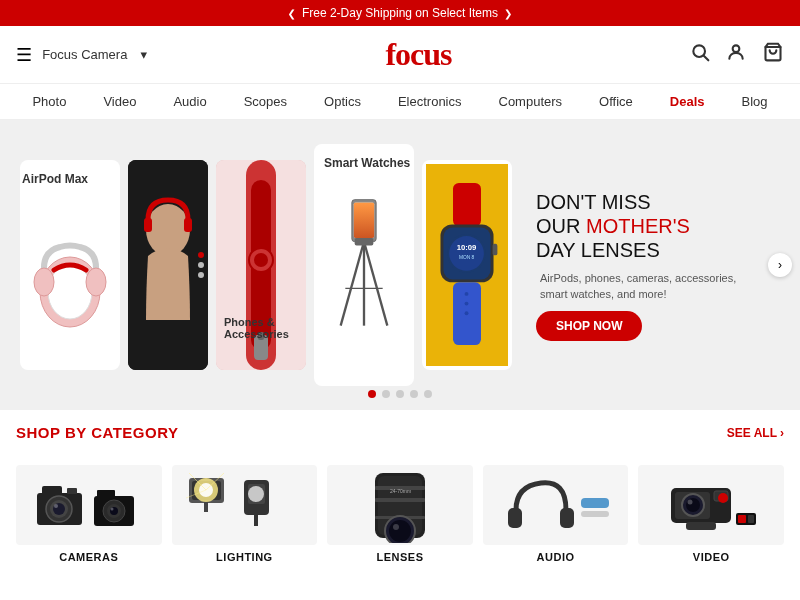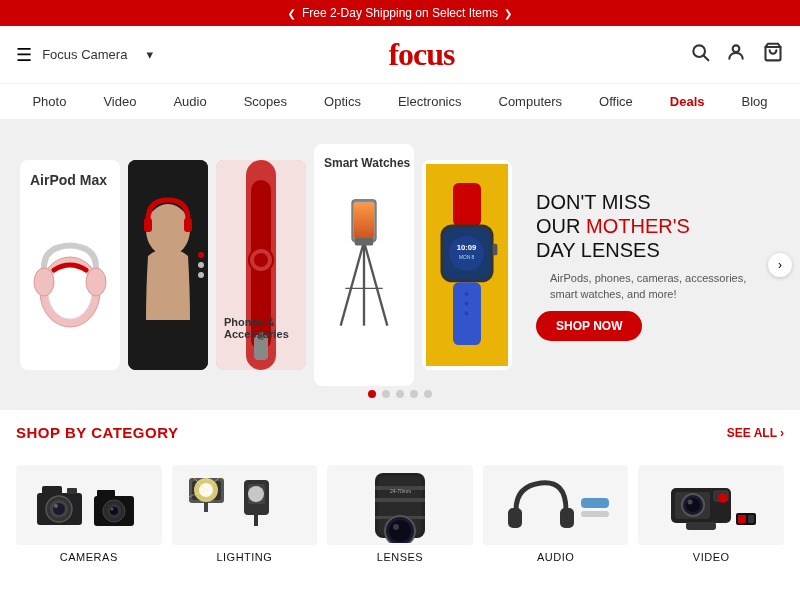--- a/index.html
+++ b/index.html
@@ -27,21 +27,21 @@
       padding: 10px 16px;
       background: #fff;
       border-bottom: 1px solid #eee;
     }
     .header-left {
       display: flex;
       align-items: center;
       gap: 10px;
     }
     .hamburger { font-size: 18px; cursor: pointer; }
-    .store-name { font-size: 13px; color: #333; display: flex; align-items: center; gap: 19px; }
+    .store-name { font-size: 13px; color: #333; display: flex; align-items: center; gap: 13px; }
     .logo {
       font-family: Georgia, serif;
       font-size: 32px;
       color: #cc0000;
       font-weight: bold;
       letter-spacing: -1px;
     }
     .logo span { color: #cc0000; }
     .header-icons { display: flex; gap: 16px; align-items: center; }
     .header-icon { font-size: 20px; cursor: pointer; color: #333; }
@@ -90,22 +90,22 @@
       position: relative;
     }
     .card-airpod {
       width: 100px;
       height: 210px;
       justify-content: flex-end;
     }
     .card-airpod-label {
       position: absolute;
       top: 12px;
-      left: 10px;
-      font-size: 14px;
+      left: 2px;
+      font-size: 12px;
       font-weight: bold;
       color: #333;
       text-align: left;
     }
     .card-person {
       width: 80px;
       height: 210px;
     }
     .card-phone {
       width: 90px;
@@ -143,21 +143,21 @@
     }
     .promo-text h2 {
       font-size: 20px;
       font-weight: 400;
       color: #111;
       line-height: 1.2;
     }
     .promo-text p {
       font-size: 11px;
       color: #555;
-      margin: 8px 14px;
+      margin: 8px 4px;
       line-height: 1.5;
     }
     .shop-now-btn {
       background: #cc0000;
       color: white;
       border: none;
       padding: 8px 20px;
       border-radius: 20px;
       font-size: 12px;
       font-weight: bold;
@@ -253,21 +253,21 @@
       height: 80px;
       border-radius: 4px;
       display: flex;
       align-items: center;
       justify-content: center;
       overflow: hidden;
       background: #f5f5f5;
     }
     .category-label {
       font-size: 11px;
-      font-weight: 400;
+      font-weight: 700;
       color: #111;
       margin-top: 6px;
       letter-spacing: 0.5px;
     }
 
     
     .person-bg {
       background: #111;
       width: 100%;
       height: 100%;

